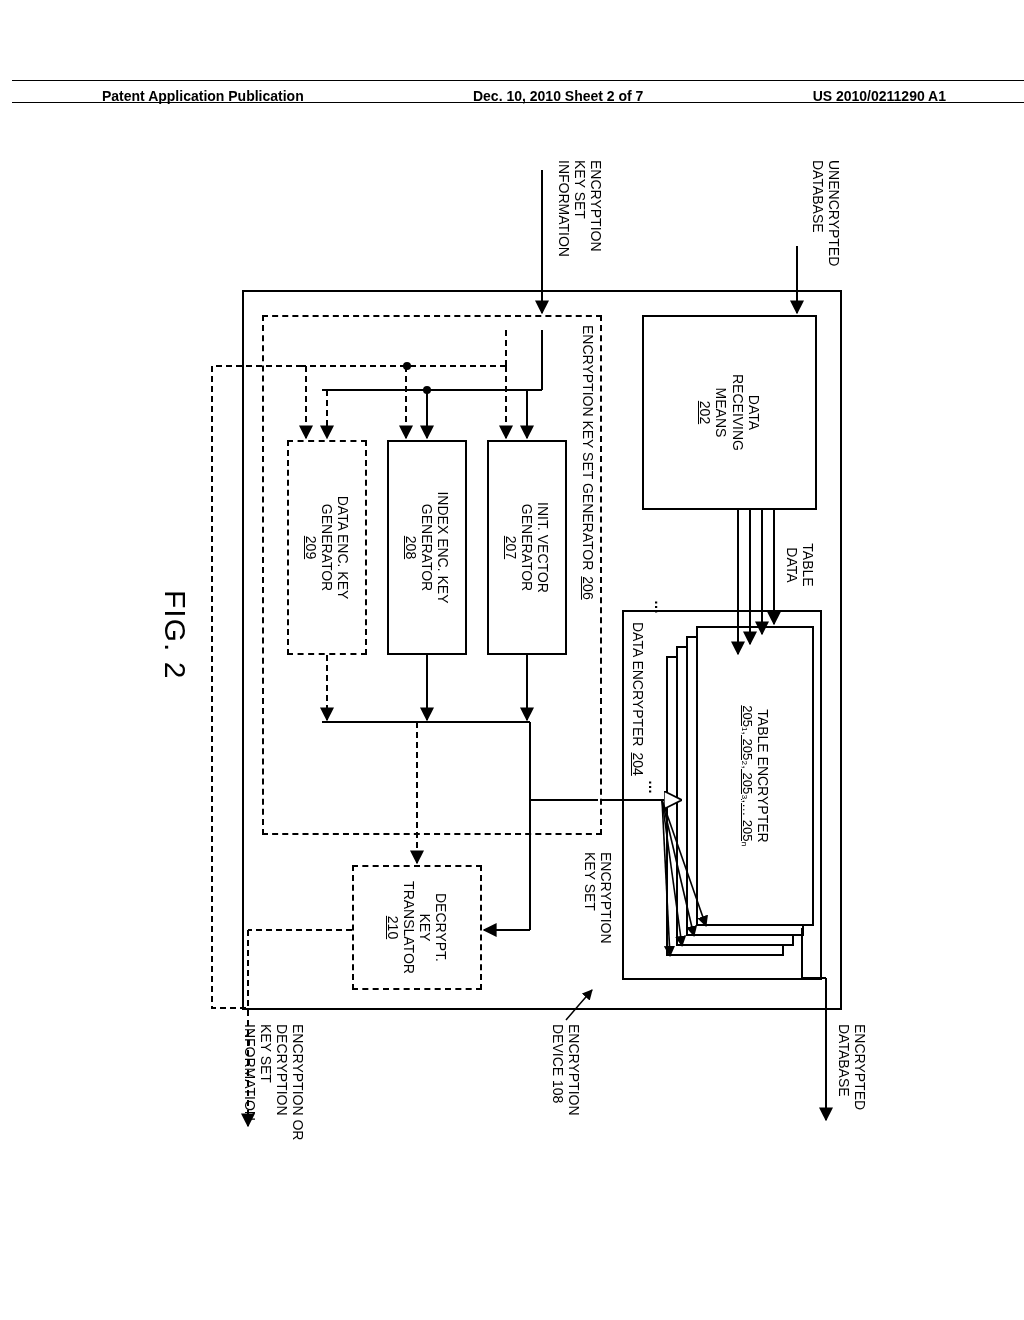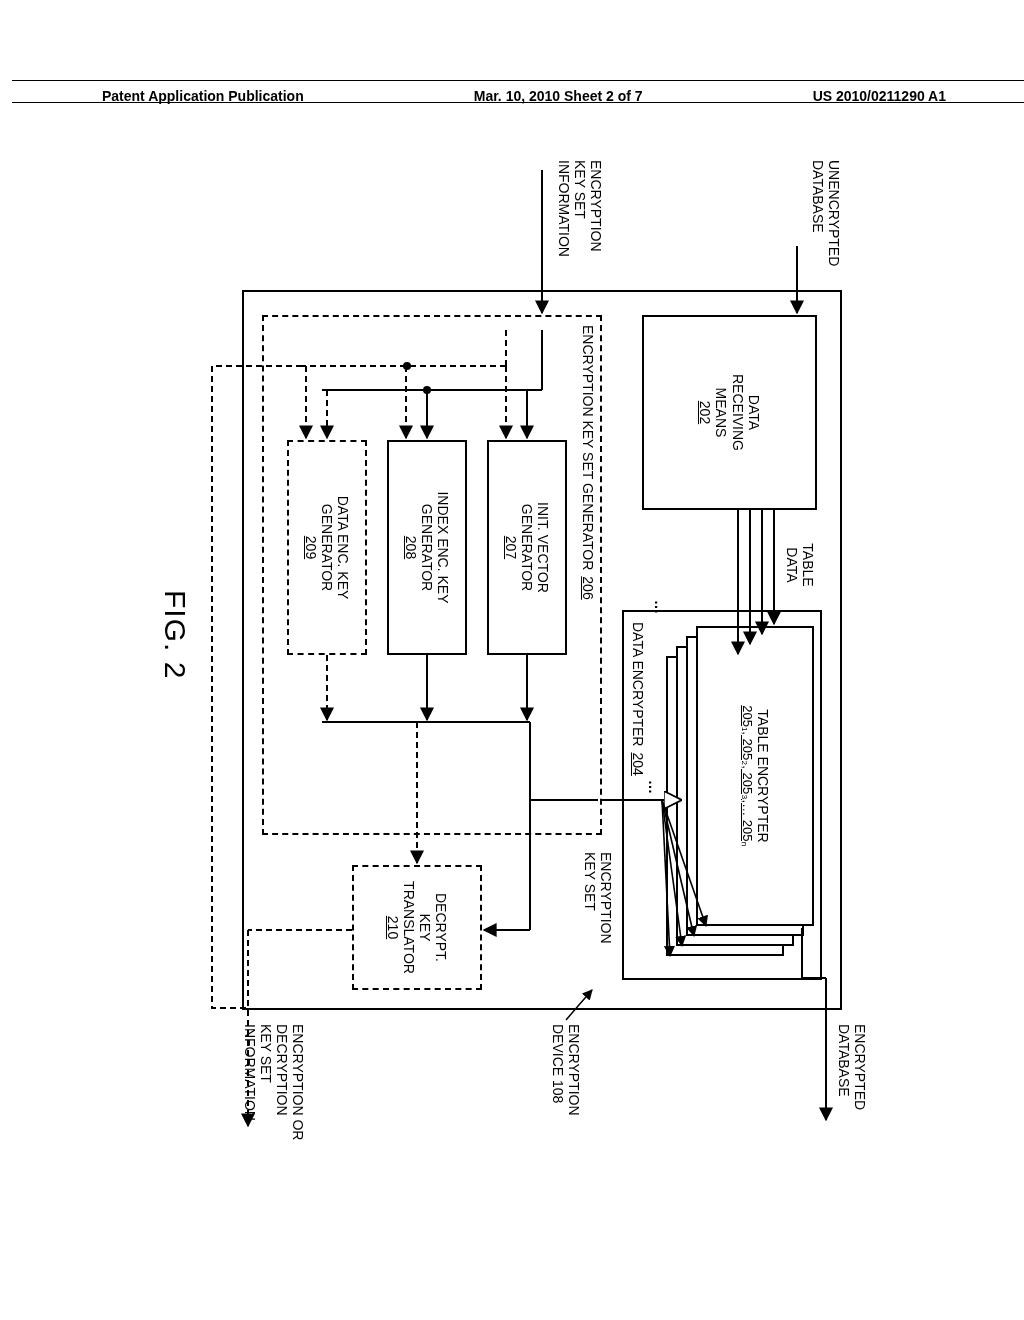--- a/index.html
+++ b/index.html
@@ -73,21 +73,21 @@
     font-weight: 500;
     letter-spacing: 1px;
   }
 </style>
 </head>
 <body>
 
 <div class="header">
   <div class="header-row">
     <span>Patent Application Publication</span>
-    <span>Mar. 10, 2010  Sheet 2 of 7</span>
+    <span>Dec. 10, 2010  Sheet 2 of 7</span>
     <span>US 2010/0211290 A1</span>
   </div>
 </div>
 
 <div class="stage">
   <div class="diagram">
 
     <div class="box" style="left:130px; top:70px; width:720px; height:600px; padding:0;"></div>
 
     <div class="label" style="left:0px; top:70px; width:120px; text-align:left;">UNENCRYPTED<br>DATABASE</div>

